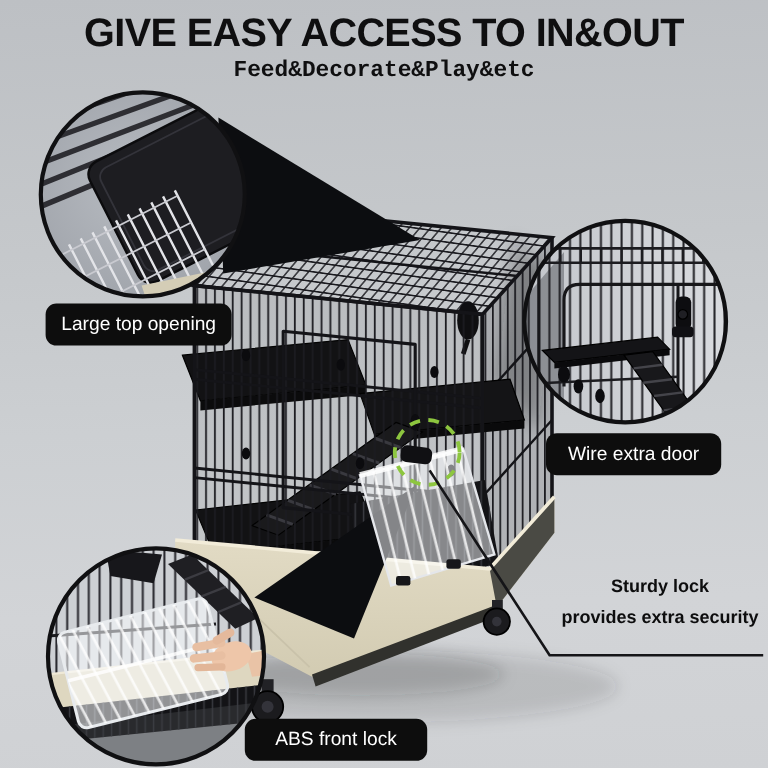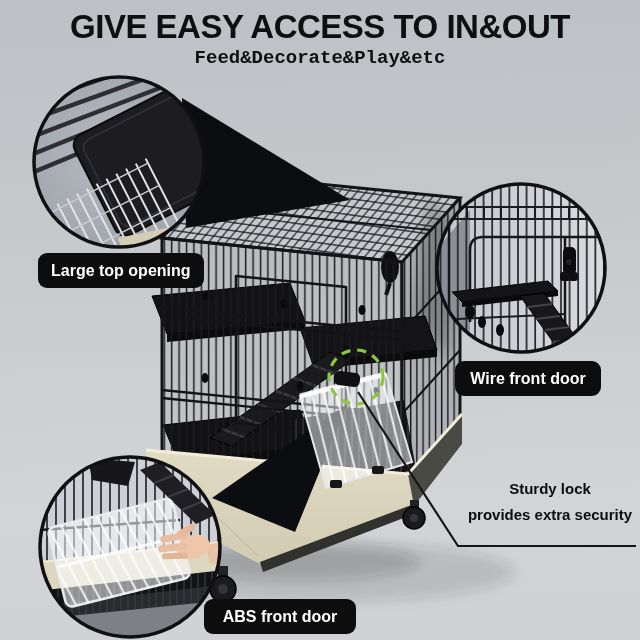--- a/index.html
+++ b/index.html
@@ -18,21 +18,21 @@
   .title{
     position:absolute;left:0;top:8px;width:640px;text-align:center;
     font-size:33px;font-weight:bold;letter-spacing:-0.5px;color:var(--title-text);white-space:nowrap;
   }
   .subtitle{
     position:absolute;left:0;top:47px;width:640px;text-align:center;
     font-size:19px;font-weight:bold;color:var(--title-text);font-family:Liberation Mono, monospace;
   }
   .pill{
     position:absolute;background:var(--label-bg);color:var(--label-text);
-    font-size:16px;font-weight:bold;border-radius:9px;white-space:nowrap;
+    font-size:16px;font-weight:normal;border-radius:9px;white-space:nowrap;
     display:flex;align-items:center;justify-content:center;padding:0 13px;height:35px;
   }
   #pill-top{left:38px;top:253px;min-width:123px;}
   #pill-wire{left:455px;top:361px;min-width:120px;}
   #pill-abs{left:204px;top:599px;min-width:126px;}
   .lock-note{
     position:absolute;left:448px;top:479px;width:204px;text-align:center;
     color:#0d0d0e;font-weight:bold;font-size:15px;line-height:19px;
   }
   .lock-note .l2{margin-top:7px;white-space:nowrap;}
@@ -282,20 +282,20 @@
         </g>
       </g>
       <circle cx="130" cy="547" r="90" fill="none" stroke="#101012" stroke-width="3.5"></circle>
     </g>
   </svg>
 
   <div class="title">GIVE EASY ACCESS TO IN&amp;OUT</div>
   <div class="subtitle">Feed&amp;Decorate&amp;Play&amp;etc</div>
 
   <div class="pill" id="pill-top">Large top opening</div>
-  <div class="pill" id="pill-wire">Wire front door</div>
-  <div class="pill" id="pill-abs">ABS front door</div>
+  <div class="pill" id="pill-wire">Wire extra door</div>
+  <div class="pill" id="pill-abs">ABS front lock</div>
 
   <div class="lock-note">
     <div class="l1">Sturdy lock</div>
     <div class="l2">provides extra security</div>
   </div>
 </div>
 
 </body></html>

